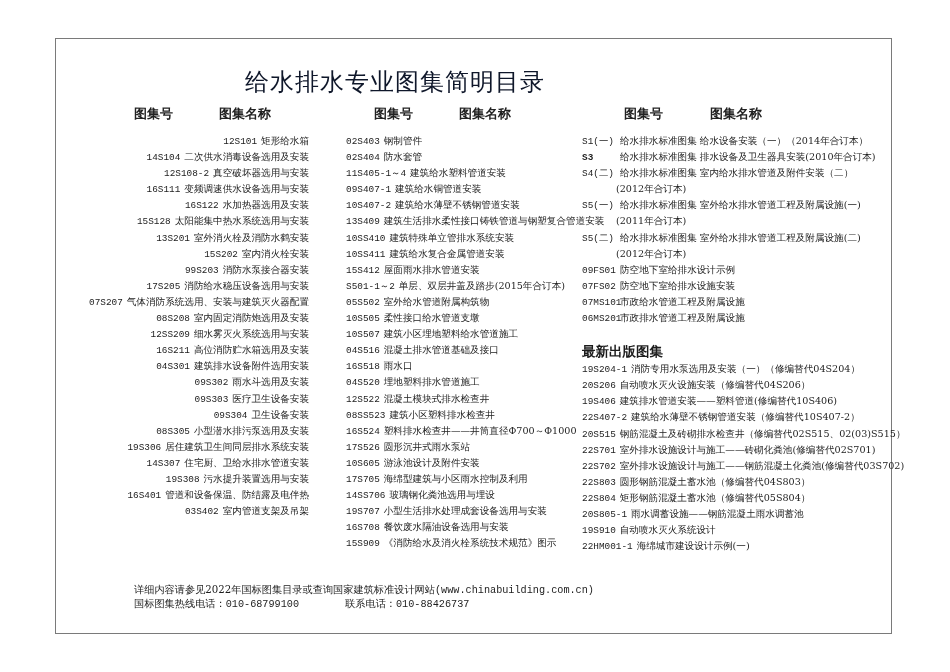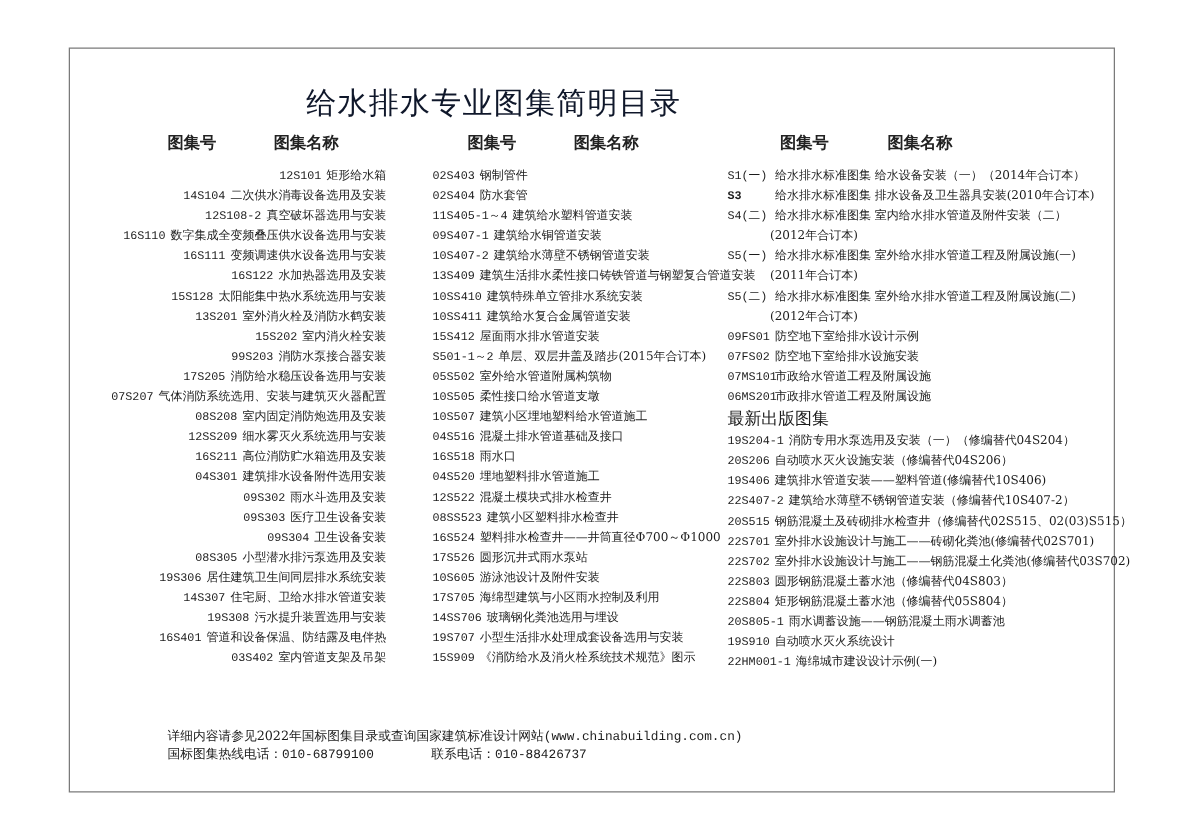--- a/index.html
+++ b/index.html
@@ -10,22 +10,22 @@
   .title { position: absolute; left: 0; width: 790px; top: 66px; text-align: center;
            font-family: "DejaVu Sans", "Liberation Sans", sans-serif; font-size: 24px;
            letter-spacing: 1px; color: #0f172a; }
   .col-head { position: absolute; top: 105px; font-size: 13px; font-weight: bold;
               font-family: "DejaVu Serif", serif; color: #222; }
   .col-head span { position: absolute; white-space: nowrap; padding-left: 32px; }
   .list { position: absolute; top: 133px; margin: 0; padding: 0; list-style: none; }
   .list li { height: 16.1px; line-height: 16.1px; font-size: 9.6px; white-space: nowrap; color: #1c1c1c; }
   .list li .code { font-family: "Liberation Mono", "DejaVu Sans Mono", monospace; font-size: 9.4px; margin-right: 4px; }
   .list li .indent { padding-left: 34px; }
-  .section-title { font-family: "DejaVu Sans", "Liberation Sans", sans-serif; font-weight: normal;
-                   font-size: 13.5px !important; height: 19px !important; line-height: 19px !important; color: #222; }
+  .section-title { font-family: "DejaVu Sans", "Liberation Sans", sans-serif; font-weight: bold;
+                   font-size: 13.5px !important; height: 19px !important; line-height: 19px !important; color: #222; margin-top: 16px; }
   .footer { position: absolute; left: 88px; top: 583px; font-size: 10.2px; line-height: 13px; color: #1c1c1c; white-space: nowrap; margin-left: 46px; }
   .footer .url { font-family: "Liberation Mono", "DejaVu Sans Mono", monospace; }
   .footer .gap { display: inline-block; width: 46px; }
 </style>
 </head>
 <body>
 
 <div class="frame"></div>
 
 <div class="title">给水排水专业图集简明目录</div>
@@ -40,21 +40,20 @@
 </div>
 <div class="col-head" style="left:0;">
   <span style="left:592px;">图集号</span>
   <span style="left:678px;">图集名称</span>
 </div>
 
 <ul class="list" style="left:89px;text-align:right;" id="col0">
     <li><span class="code">12S101</span><span>矩形给水箱</span></li>
     <li><span class="code">14S104</span><span>二次供水消毒设备选用及安装</span></li>
     <li><span class="code">12S108-2</span><span>真空破坏器选用与安装</span></li>
-    <li><span class="code">16S110</span><span>数字集成全变频叠压供水设备选用与安装</span></li>
     <li><span class="code">16S111</span><span>变频调速供水设备选用与安装</span></li>
     <li><span class="code">16S122</span><span>水加热器选用及安装</span></li>
     <li><span class="code">15S128</span><span>太阳能集中热水系统选用与安装</span></li>
     <li><span class="code">13S201</span><span>室外消火栓及消防水鹤安装</span></li>
     <li><span class="code">15S202</span><span>室内消火栓安装</span></li>
     <li><span class="code">99S203</span><span>消防水泵接合器安装</span></li>
     <li><span class="code">17S205</span><span>消防给水稳压设备选用与安装</span></li>
     <li><span class="code">07S207</span><span>气体消防系统选用、安装与建筑灭火器配置</span></li>
     <li><span class="code">08S208</span><span>室内固定消防炮选用及安装</span></li>
     <li><span class="code">12SS209</span><span>细水雾灭火系统选用与安装</span></li>
@@ -89,20 +88,21 @@
     <li><span class="code">16S518</span><span>雨水口</span></li>
     <li><span class="code">04S520</span><span>埋地塑料排水管道施工</span></li>
     <li><span class="code">12S522</span><span>混凝土模块式排水检查井</span></li>
     <li><span class="code">08SS523</span><span>建筑小区塑料排水检查井</span></li>
     <li><span class="code">16S524</span><span>塑料排水检查井——井筒直径Φ700～Φ1000</span></li>
     <li><span class="code">17S526</span><span>圆形沉井式雨水泵站</span></li>
     <li><span class="code">10S605</span><span>游泳池设计及附件安装</span></li>
     <li><span class="code">17S705</span><span>海绵型建筑与小区雨水控制及利用</span></li>
     <li><span class="code">14SS706</span><span>玻璃钢化粪池选用与埋设</span></li>
     <li><span class="code">19S707</span><span>小型生活排水处理成套设备选用与安装</span></li>
+    <li><span class="code">16S708</span><span>餐饮废水隔油设备选用与安装</span></li>
     <li><span class="code">15S909</span><span>《消防给水及消火栓系统技术规范》图示</span></li>
   </ul>
 
 <ul class="list" style="left:582px;" id="col2">
     <li><span class="code" style="display: inline-block; width: 34px;">S1(一)</span><span>给水排水标准图集 给水设备安装（一）（2014年合订本）</span></li>
     <li><span class="code" style="display: inline-block; width: 34px; font-weight: bold;">S3</span><span>给水排水标准图集 排水设备及卫生器具安装(2010年合订本)</span></li>
     <li><span class="code" style="display: inline-block; width: 34px;">S4(二)</span><span>给水排水标准图集 室内给水排水管道及附件安装（二）</span></li>
     <li><span class="indent">(2012年合订本)</span></li>
     <li><span class="code" style="display: inline-block; width: 34px;">S5(一)</span><span>给水排水标准图集 室外给水排水管道工程及附属设施(一)</span></li>
     <li><span class="indent">(2011年合订本)</span></li>

